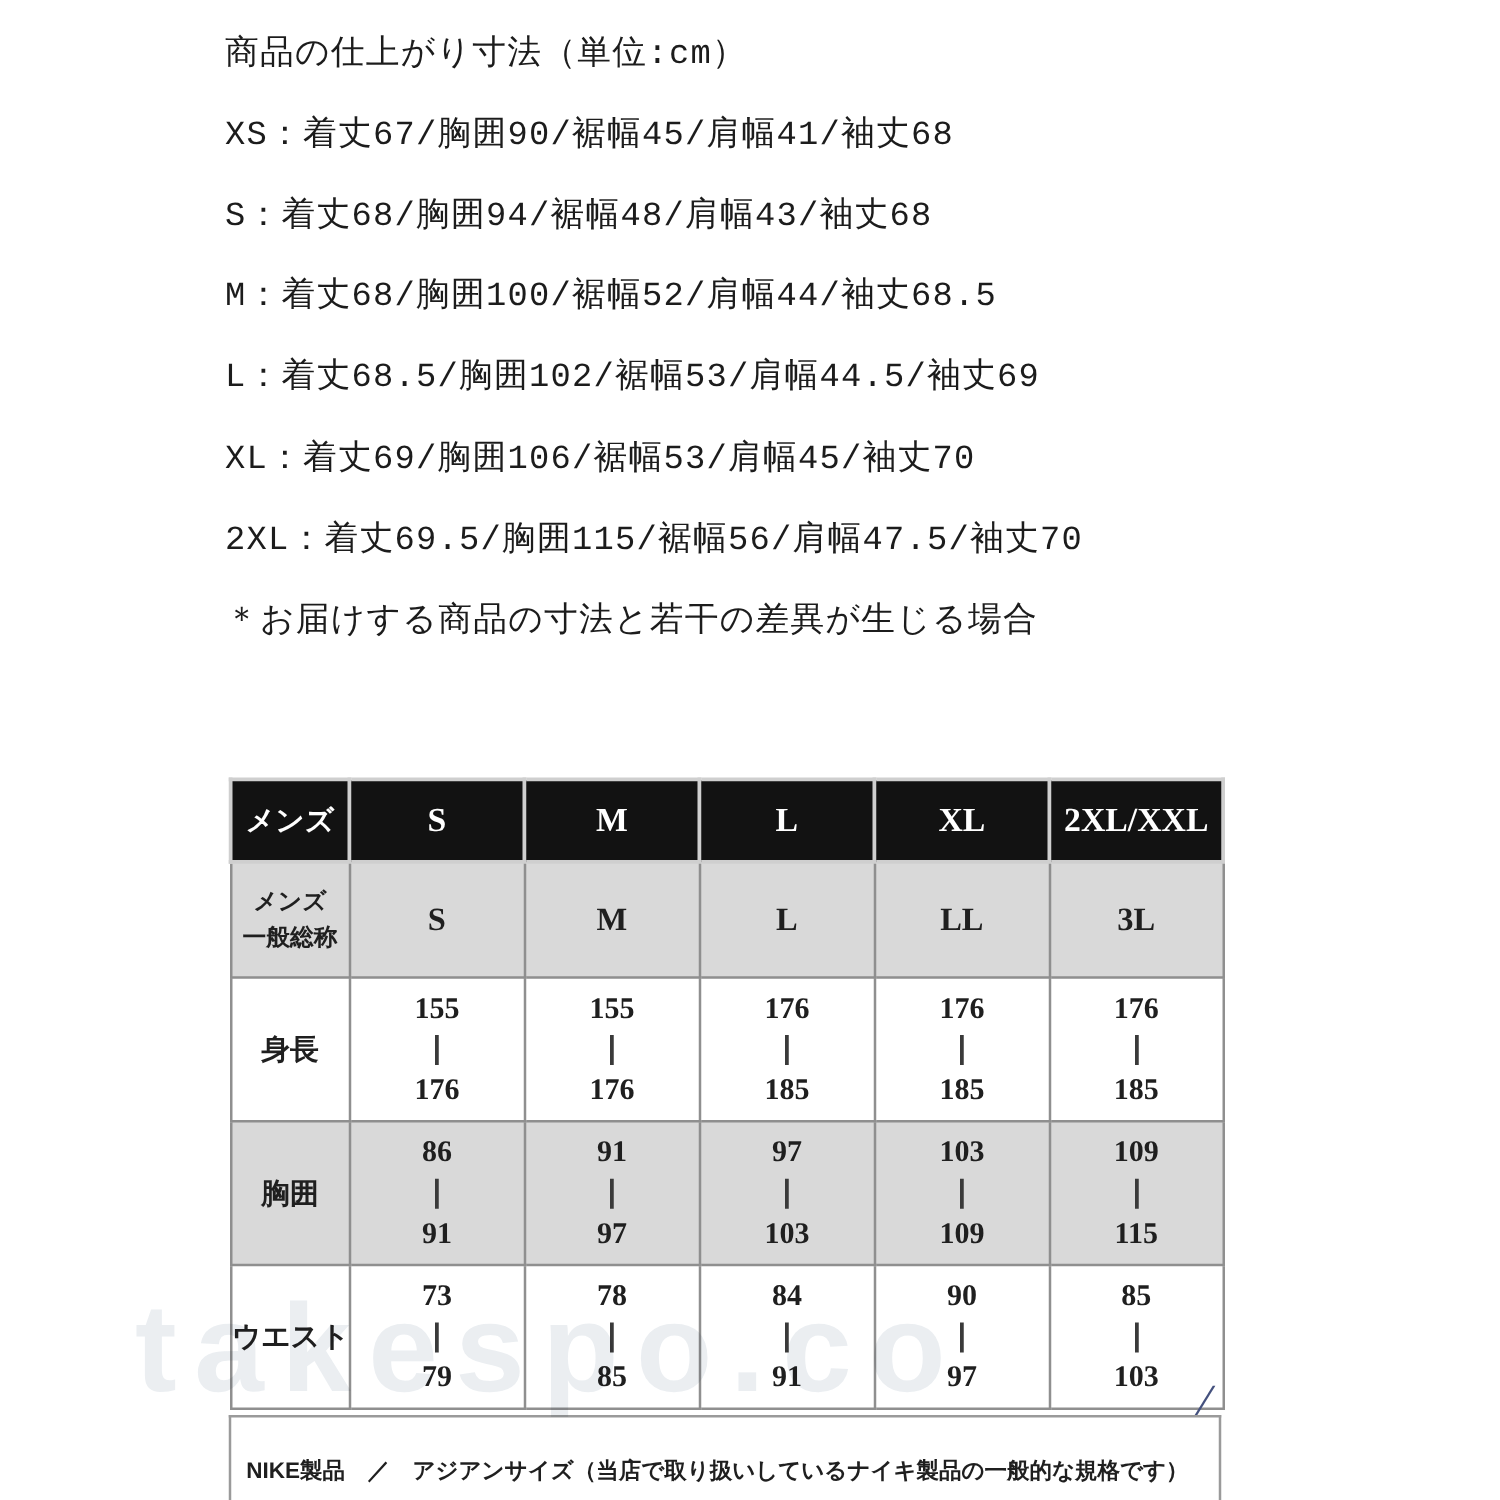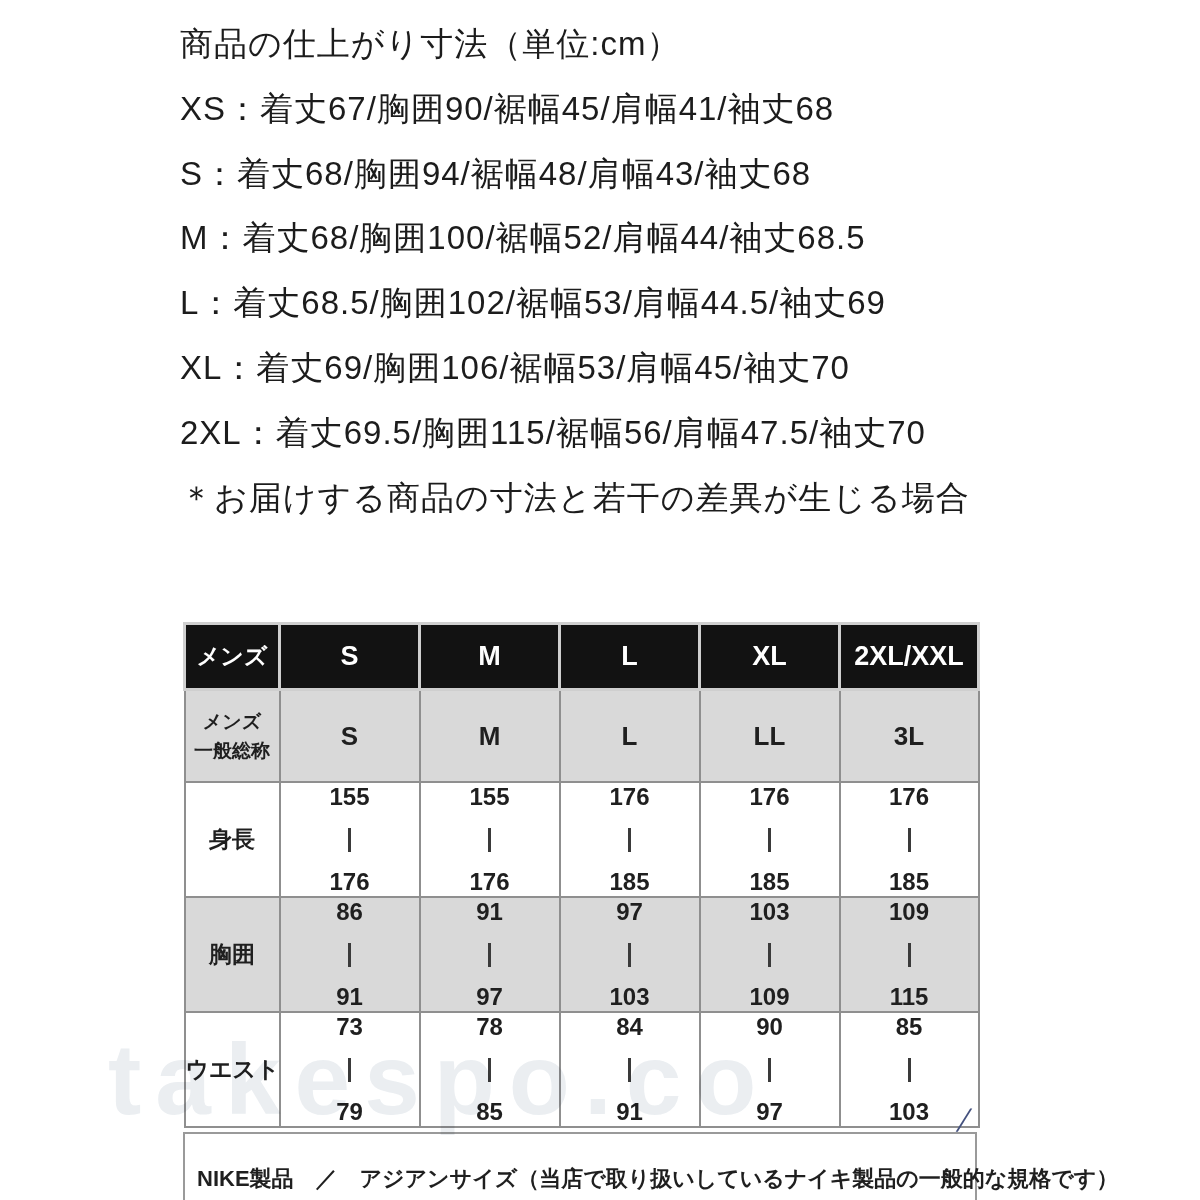--- a/index.html
+++ b/index.html
@@ -6,61 +6,61 @@
   body{
     width:1200px;height:1200px;position:relative;overflow:hidden;
     background:#ffffff;
     font-family:"Liberation Sans","DejaVu Sans",sans-serif;
     color:#1a1a1a;
     -webkit-font-smoothing:antialiased;
   }
   
   .intro{
     position:absolute;left:180px;top:12px;width:960px;
-    font-size:33px;line-height:64.8px;letter-spacing:1px;
-    color:#1c1c1c;white-space:nowrap;
+    font-size:27px;line-height:64.8px;letter-spacing:1px;
+    color:#1c1c1c;white-space:nowrap;font-family:Liberation Mono, monospace;
   }
   .intro div{height:64.8px;}
   
   .size-table{
     position:absolute;left:183px;top:622px;width:794px;
-    border-collapse:collapse;table-layout:fixed;
+    border-collapse:collapse;table-layout:fixed;font-family:Liberation Serif, serif;
   }
   .size-table td,.size-table th{
     border:2px solid #8f8f8f;
     text-align:center;vertical-align:middle;
     padding:0;font-weight:bold;color:#1f1f1f;
     white-space:nowrap;
   }
   .size-table tr.hdr th{
     background:#121212;color:#ffffff;
     border:3px solid #cfcfcf;
     font-size:27px;height:63px;
   }
   .size-table tr.hdr th:first-child{font-size:23px;}
   tr.row-generic{background:#d9d9d9;}
   tr.row-generic td{height:90px;font-size:26px;}
   tr.row-generic td.lbl{font-size:19px;line-height:29px;}
   tr.row-measure td{height:113px;font-size:24px;}
   tr.row-measure td.lbl{font-size:23px;}
   tr.row-shaded{background:#d9d9d9;}
   .range{
-    display:flex;flex-direction:column;align-items:center;justify-content:space-between;
+    display:flex;flex-direction:column;align-items:center;justify-content:center;
     height:100%;gap:7px;
   }
   .range .bar{display:block;width:3px;height:24px;background:#3a3a3a;}
   
   .foot-box{
     position:absolute;left:183px;top:1132px;width:790px;height:68px;
     border:2px solid #9a9a9a;border-bottom:none;
     background:#ffffff;
   }
   .foot-box .foot-text{
     position:absolute;left:12px;top:30px;
-    font-size:22px;font-weight:bold;color:#1f1f1f;white-space:nowrap;
+    font-size:18px;font-weight:bold;color:#1f1f1f;white-space:nowrap;
   }
   
   .watermark{
     position:absolute;left:108px;top:1022px;
     font-size:100px;font-weight:bold;letter-spacing:14px;
     color:#7e93a8;opacity:0.16;mix-blend-mode:multiply;
     pointer-events:none;white-space:nowrap;z-index:5;
   }
   
   .corner-tick{

